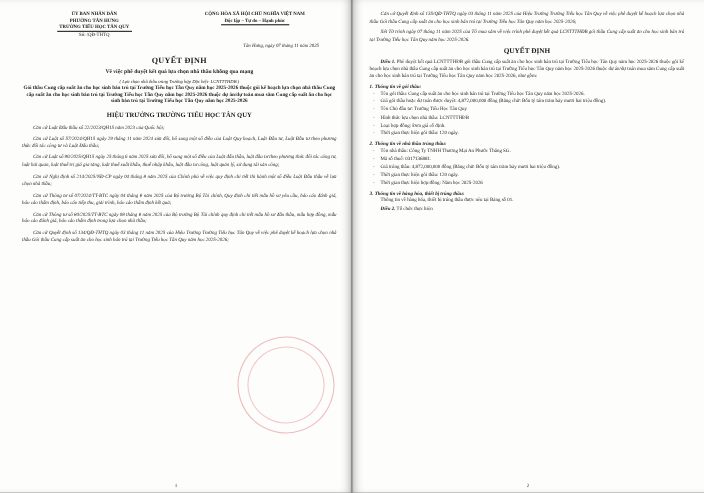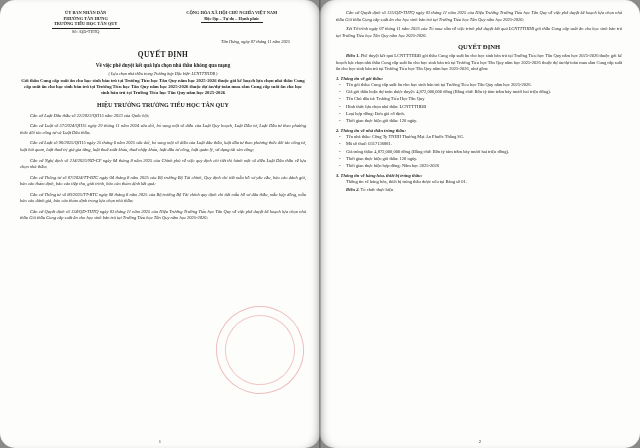--- a/index.html
+++ b/index.html
@@ -19,21 +19,20 @@
   }
   .page {
     position: relative;
     background: #fdfdfb;
     width: 50%;
     height: 100%;
     box-sizing: border-box;
     font-family: "Liberation Serif", serif;
     color: #1b1b1b;
     overflow: hidden;
-    border-radius: 15px;
   }
   .page.left {
     padding: 10px 14px 14px 20px;
     box-shadow: inset -6px 0 10px -6px rgba(0,0,0,0.45);
   }
   .page.right {
     padding: 10px 18px 14px 16px;
     box-shadow: inset 6px 0 10px -6px rgba(0,0,0,0.45);
   }
   .gutter {

